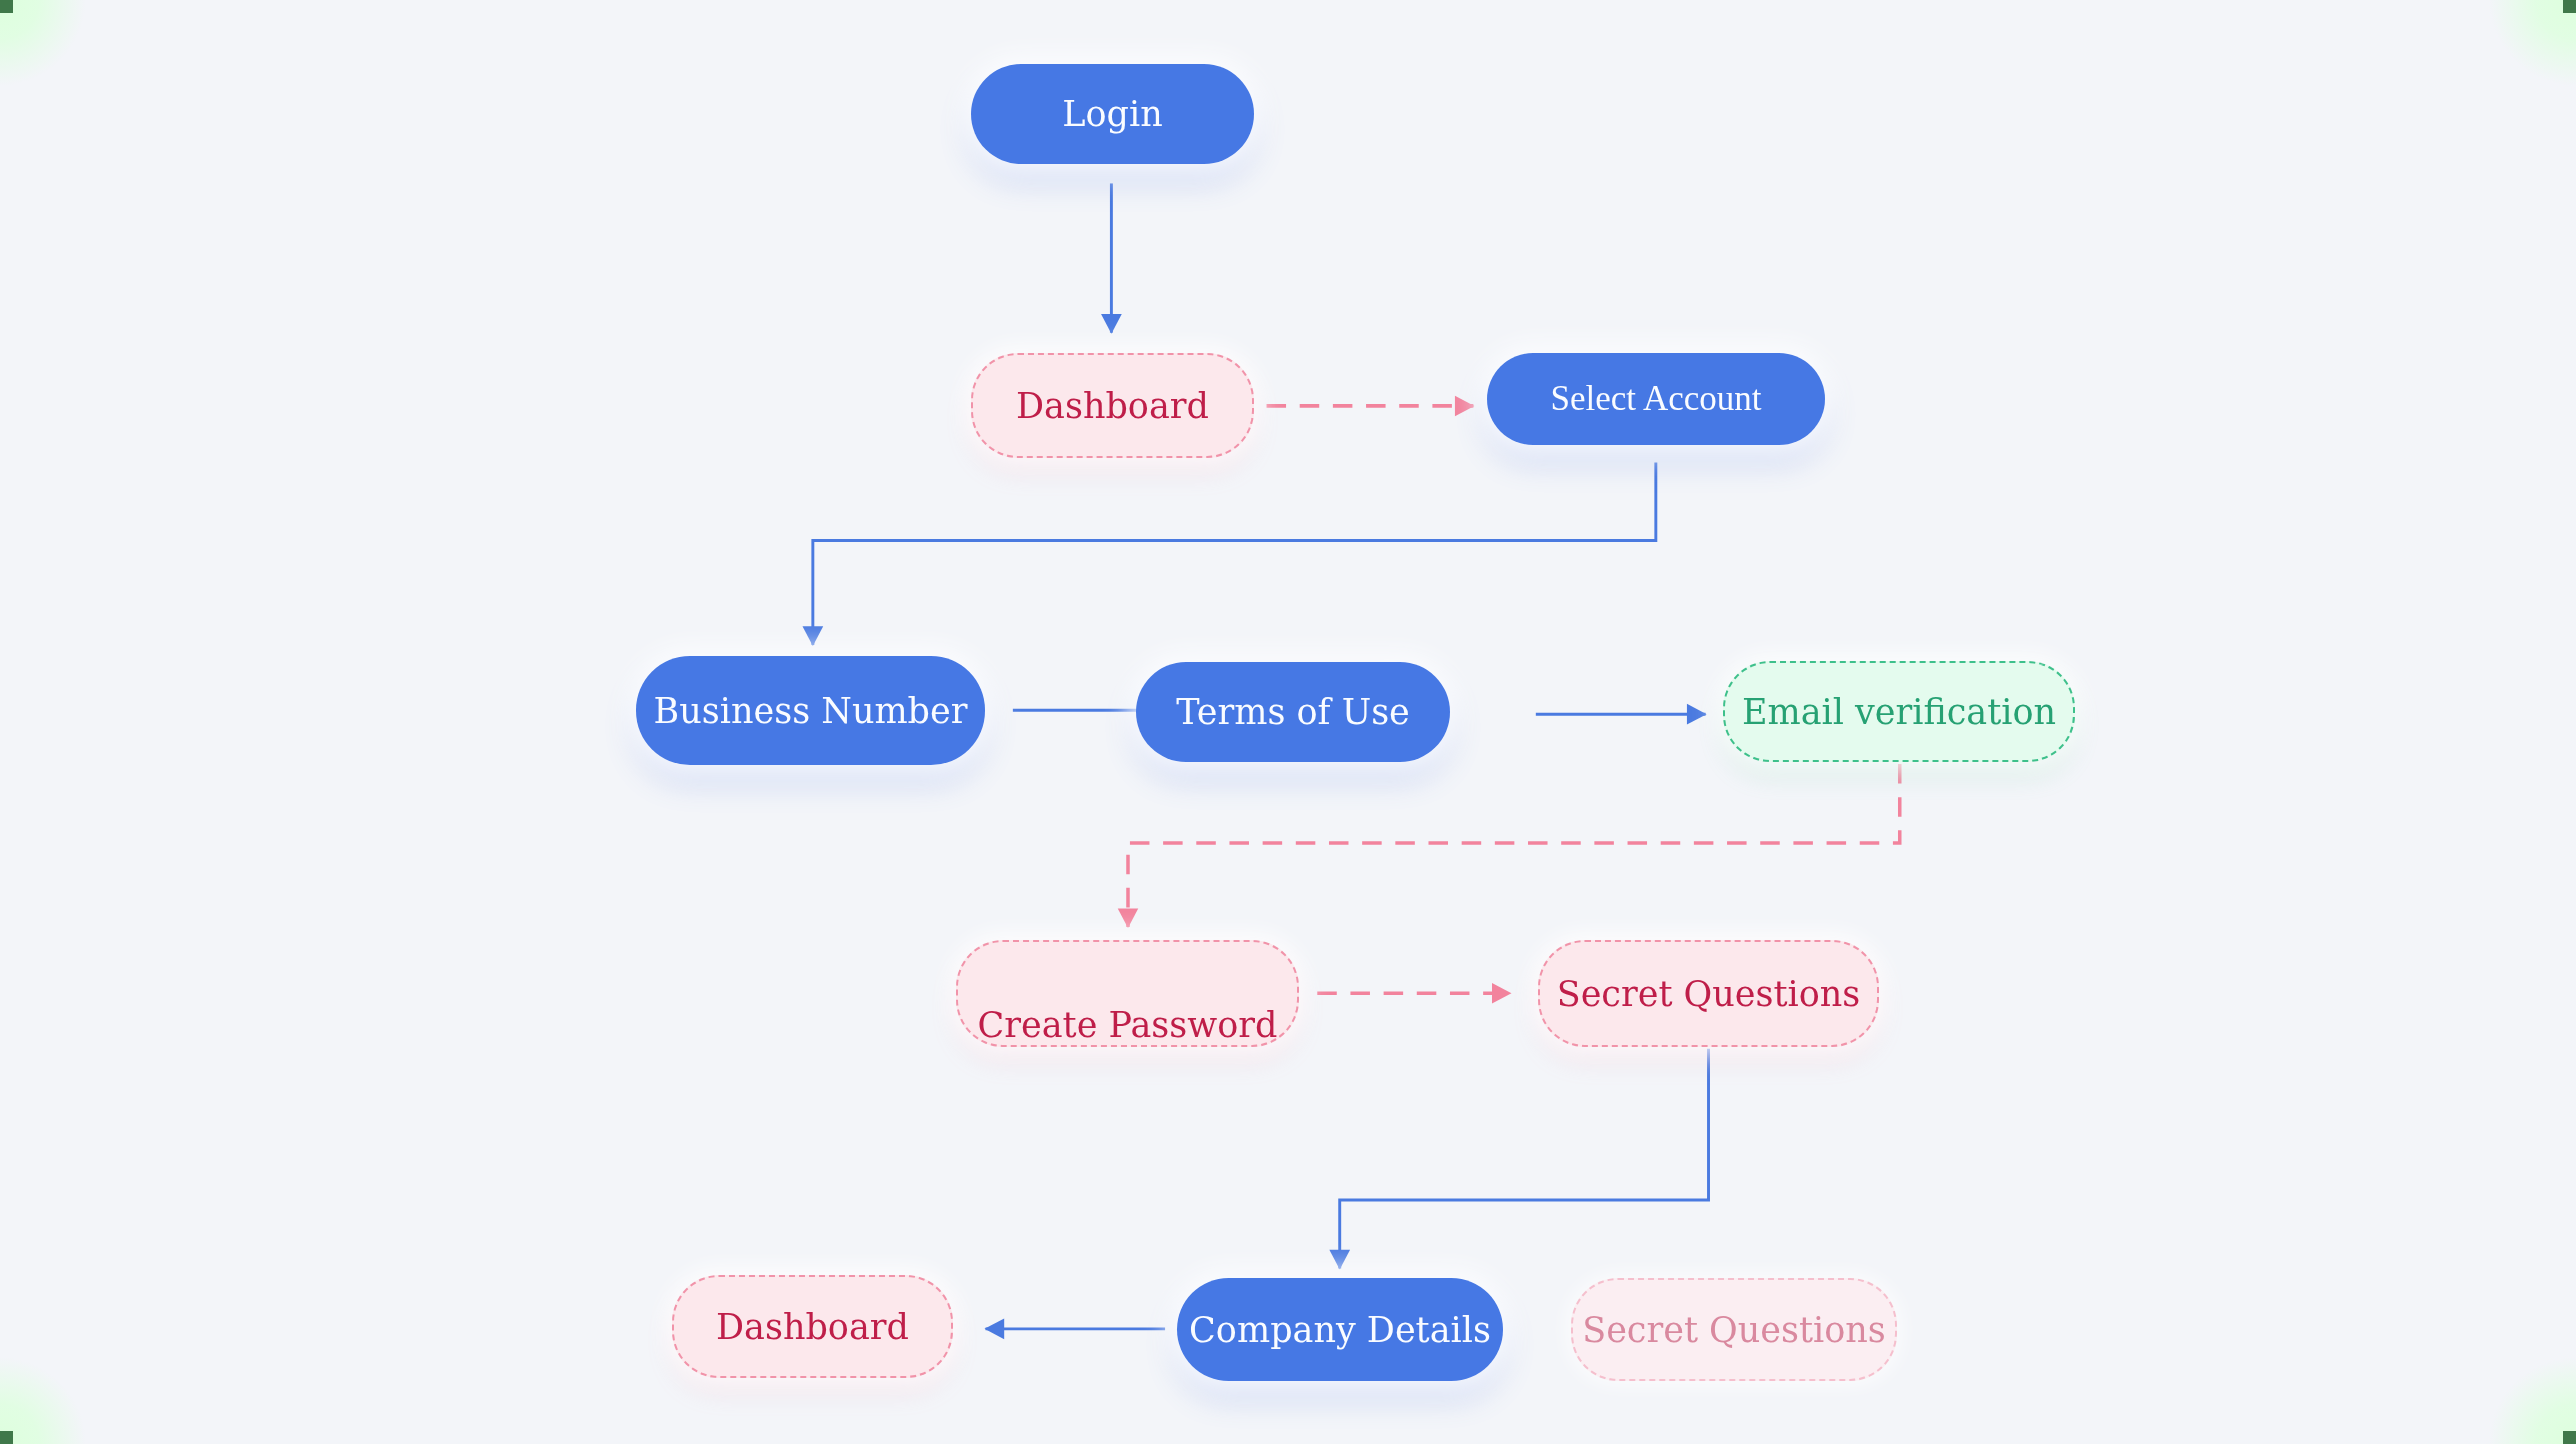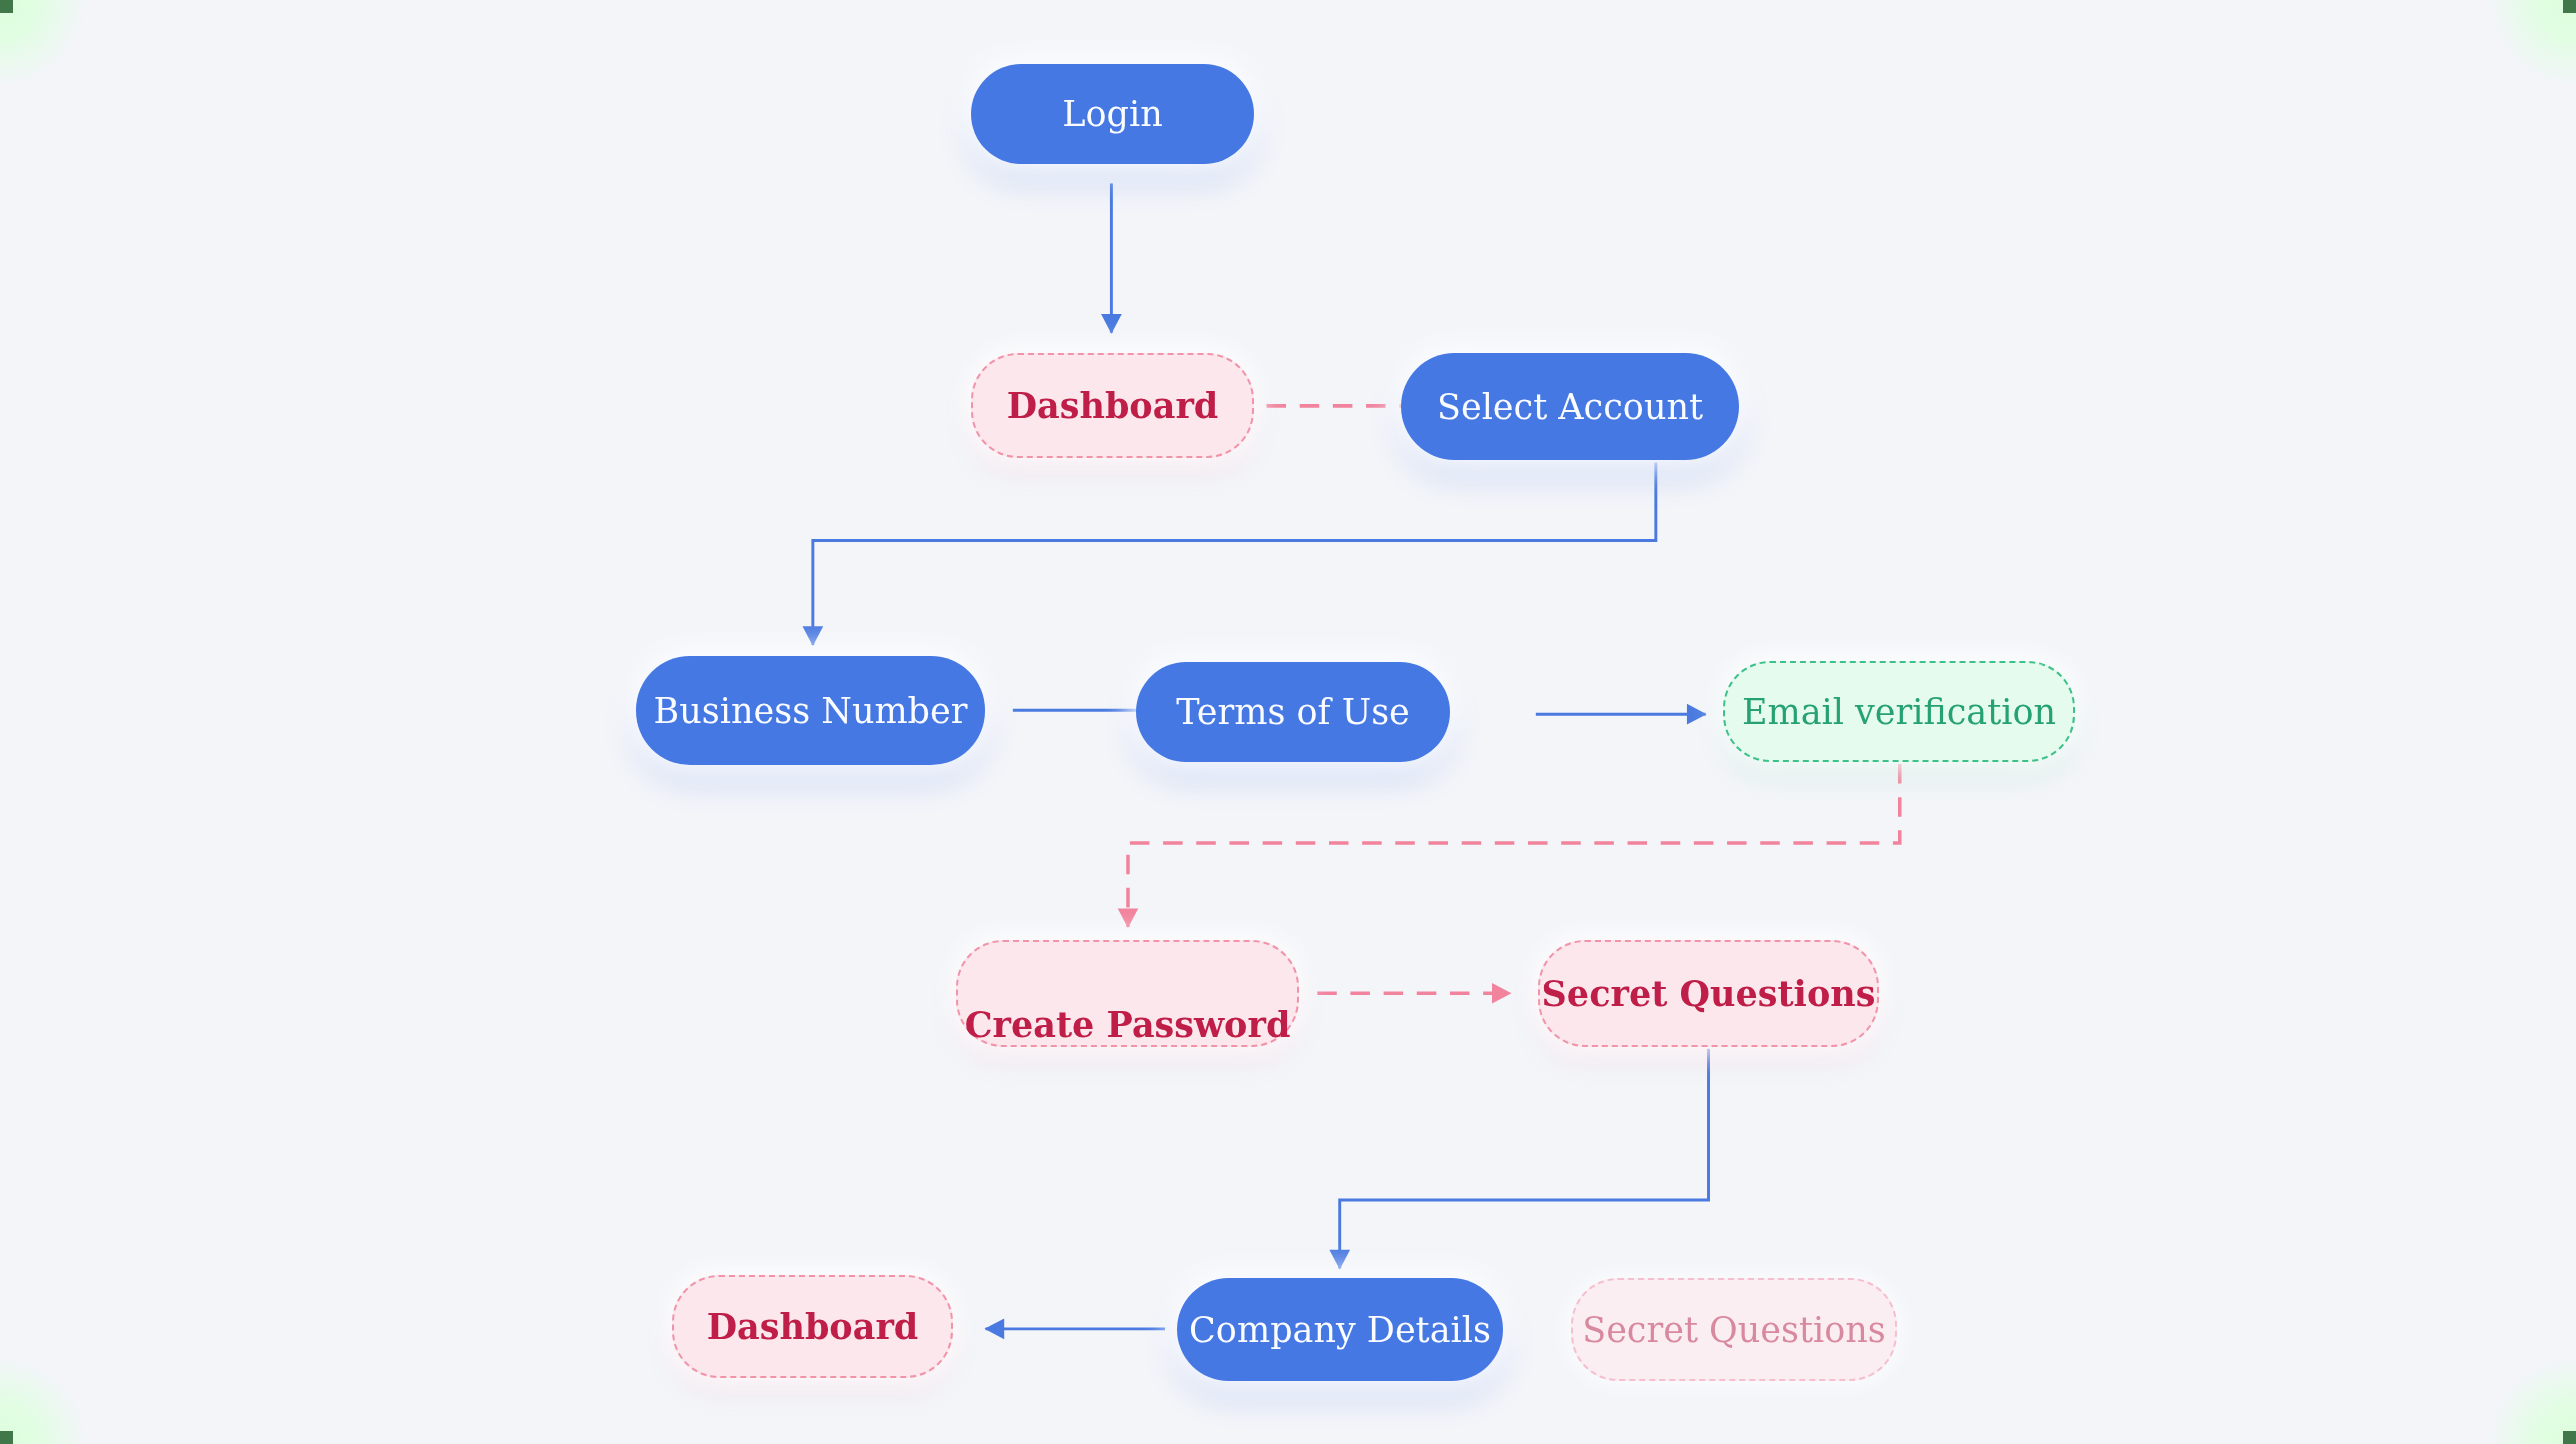--- a/index.html
+++ b/index.html
@@ -49,21 +49,20 @@
     background: var(--blue-fill);
     color: var(--blue-text);
     border-radius: 54px;
     box-shadow: 0 0 25px 9.8px rgba(255,255,255,0.85), 0 15.6px 31px rgba(90,125,225,0.30);
   }
   .v-dashed-pink {
     background: var(--pink-fill);
     border: 2.9px dashed var(--pink-border);
     color: var(--pink-text);
     box-shadow: 0 0 21.5px 7.8px rgba(255,255,255,0.8), 0 13.7px 25px rgba(235,160,180,0.22);
-    font-weight: bold;
   }
   .v-dashed-green {
     background: var(--green-fill);
     border: 2.9px dashed var(--green-border);
     color: var(--green-text);
     box-shadow: 0 0 21.5px 7.8px rgba(255,255,255,0.8), 0 13.7px 25px rgba(110,200,160,0.22);
   }
   .v-dashed-pink-faded {
     background: var(--faded-fill);
     border: 2.9px dashed var(--faded-border);
@@ -114,21 +113,21 @@
       </g>
   </svg>
 
   <div id="nodes">
       <div class="node v-solid-blue" style="left: 971px; top: 64px; width: 283px; height: 100px; justify-content: center;">
         <span>Login</span>
       </div>
       <div class="node v-dashed-pink" style="left: 971px; top: 353px; width: 283px; height: 105px;">
         <span>Dashboard</span>
       </div>
-      <div class="node v-solid-blue" style="left: 1401px; top: 353px; width: 338px; height: 107px;">
+      <div class="node v-solid-blue" style="left: 1487px; top: 353px; width: 338px; height: 92px; font-family: Liberation Serif, serif;">
         <span>Select Account</span>
       </div>
       <div class="node v-solid-blue" style="left: 636px; top: 656px; width: 349px; height: 109px;">
         <span>Business Number</span>
       </div>
       <div class="node v-solid-blue" style="left: 1136px; top: 662px; width: 314px; height: 100px;">
         <span>Terms of Use</span>
       </div>
       <div class="node v-dashed-green" style="left: 1723px; top: 661px; width: 352px; height: 101px;">
         <span>Email verification</span>

